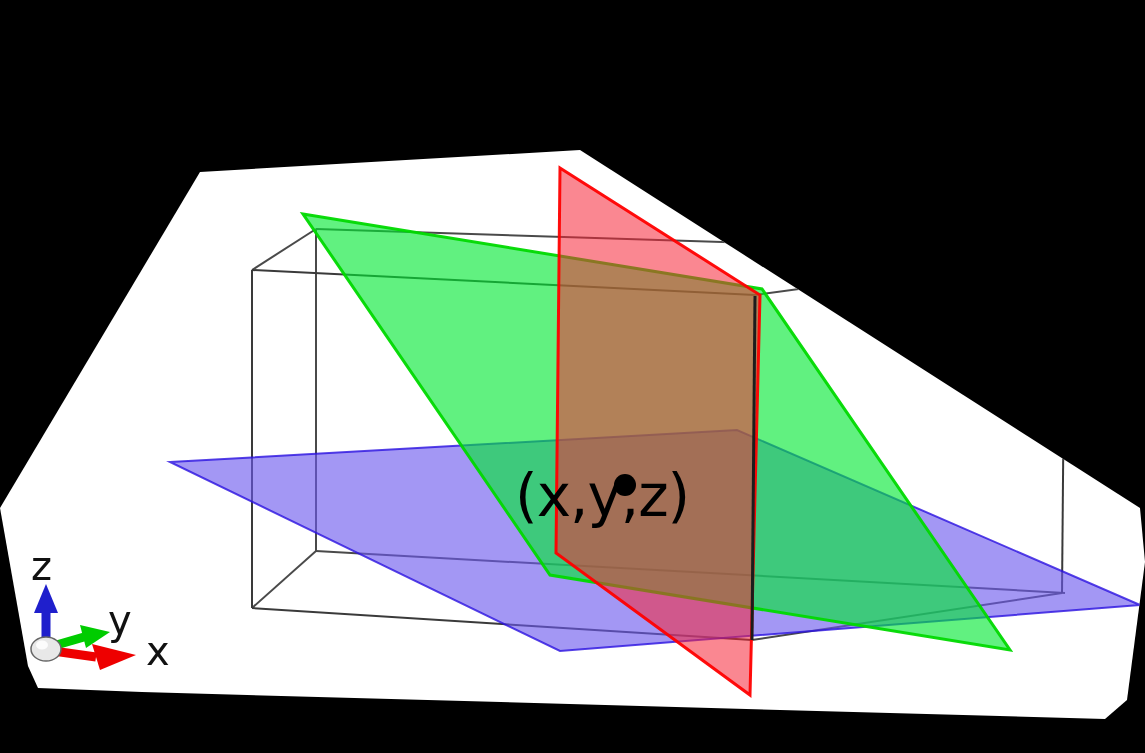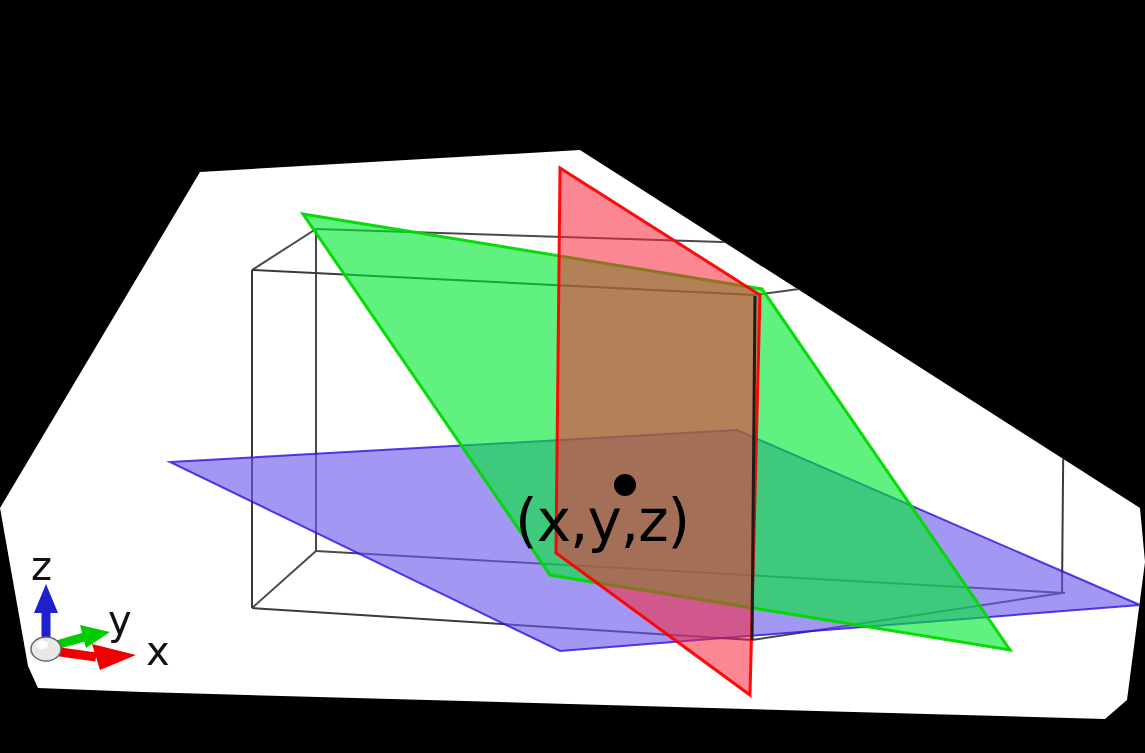--- a/index.html
+++ b/index.html
@@ -22,21 +22,21 @@
   }
   #scene-svg {
     position: absolute;
     left: 0;
     top: 0;
     display: block;
   }
   .point-label {
     position: absolute;
     left: 515px;
-    top: 492px;
+    top: 467px;
     font-family: "DejaVu Sans", "Liberation Sans", sans-serif;
     font-size: 58px;
     font-weight: 400;
     color: #000000;
     letter-spacing: -1px;
     line-height: 1;
     white-space: nowrap;
     user-select: none;
   }
   .axis-letter {

